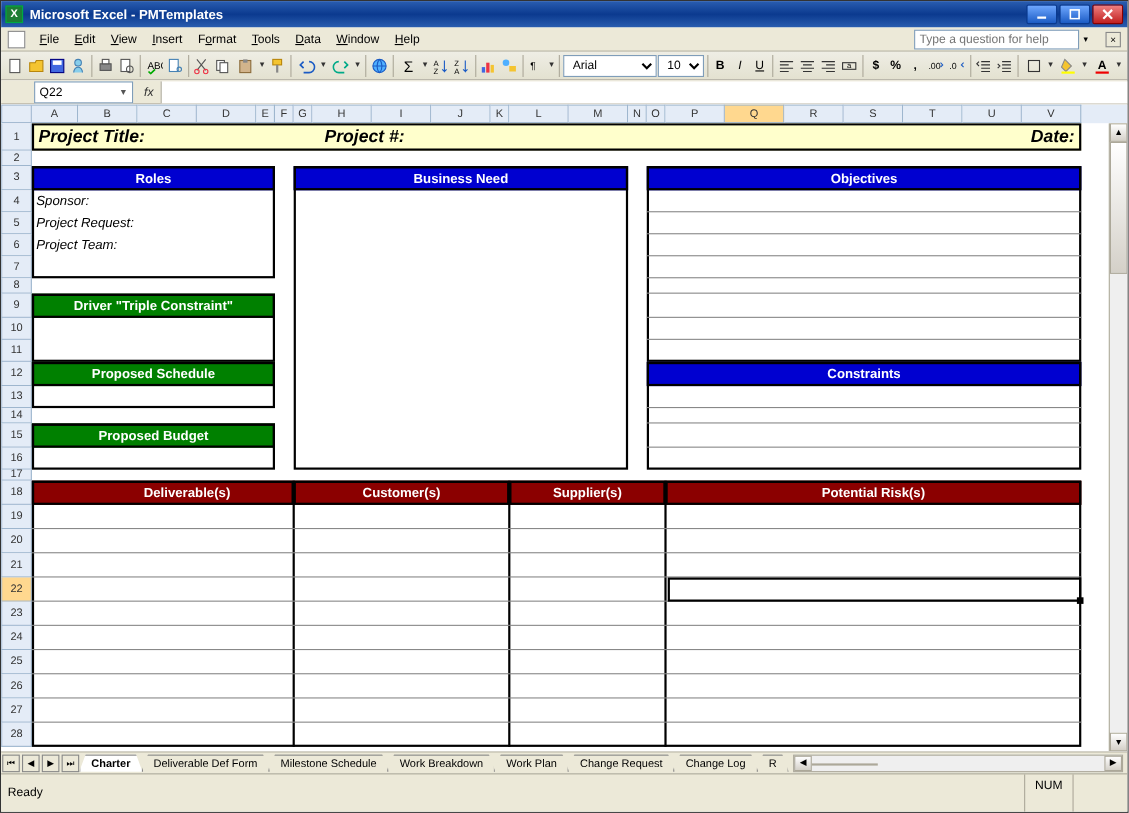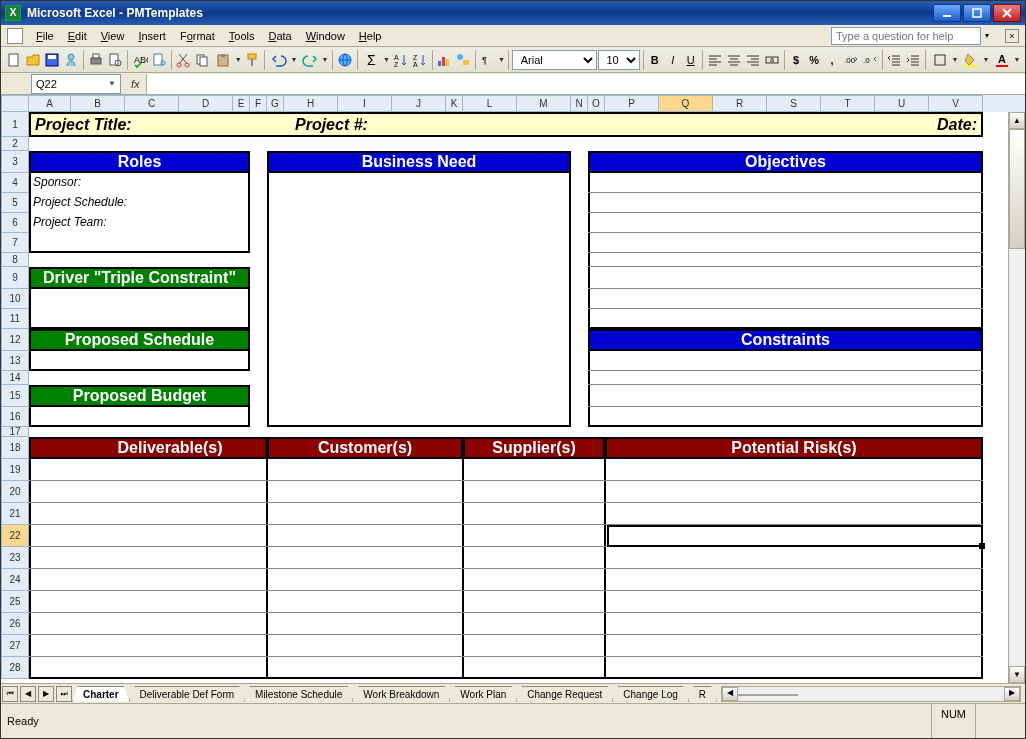--- a/index.html
+++ b/index.html
@@ -54,21 +54,21 @@
 .vscroll { width: 17px; background: #ece9d8; border-left: 1px solid #aca899; display: flex; flex-direction: column; }
 .vscroll .sbtn { height: 17px; background: linear-gradient(#fff,#d4d0c8); border: 1px solid #aca899; display: flex; align-items: center; justify-content: center; font-size: 8px; }
 .vscroll .strack { flex: 1; background: #efefef; position: relative; }
 .vscroll .sthumb { position: absolute; top: 0; left: 0; right: 0; height: 120px; background: linear-gradient(#fff,#d4d0c8); border: 1px solid #aca899; }
 .header-strip { position: absolute; left: 0; right: 0; background: #ffffcc; border: 2px solid #000; height: 25px; display: flex; align-items: center; font-size: 16px; font-weight: bold; font-style: italic; }
 .header-strip span { padding: 0 4px; }
 .hs-title { width: 260px; }
 .hs-num { width: 470px; }
 .hs-date { text-align: right; flex: 1; padding-right: 140px; }
 
-.section-hdr { position: absolute; text-align: center; color: #fff; font-weight: bold; font-size: 16px; display: flex; align-items: center; justify-content: center; border: 2px solid #000; }
+.section-hdr { position: absolute; text-align: center; color: #fff; font-weight: bold; font-size: 12px; display: flex; align-items: center; justify-content: center; border: 2px solid #000; }
 .blue-hdr { background: #0000d0; }
 .green-hdr { background: #008000; }
 .maroon-hdr { background: #8b0000; }
 
 .box-border { position: absolute; border: 2px solid #000; }
 .thin-row { position: absolute; border-bottom: 1px solid #888; }
 .field-label { position: absolute; font-style: italic; font-size: 12px; padding-left: 4px; }
 
 .sel-cell { position: absolute; border: 2px solid #000; background: #fff; }
 .sel-handle { position: absolute; width: 6px; height: 6px; background: #000; }
@@ -451,21 +451,21 @@
       <div class="header-strip" style="top: 0px; width: 954px; left: 0px;">
         <span class="hs-title">Project Title:</span>
         <span class="hs-num">Project #:</span>
         <span class="hs-date">Date:</span>
       </div>
     <div class="section-hdr blue-hdr" style="left: 0px; top: 39px; width: 221px; height: 22px;">Roles</div>
         <div class="section-hdr blue-hdr" style="left: 238px; top: 39px; width: 304px; height: 22px;">Business Need</div>
         <div class="section-hdr blue-hdr" style="left: 559px; top: 39px; width: 395px; height: 22px;">Objectives</div>
         <div class="box-border" style="left: 0px; top: 39px; width: 221px; height: 102px;"></div>
         <div class="field-label" style="left: 0px; top: 63px; width: 200px; height: 16px;">Sponsor:</div>
-        <div class="field-label" style="left: 0px; top: 83px; width: 200px; height: 16px;">Project Schedule:</div>
+        <div class="field-label" style="left: 0px; top: 83px; width: 200px; height: 16px;">Project Request:</div>
         <div class="field-label" style="left: 0px; top: 103px; width: 200px; height: 16px;">Project Team:</div>
         <div class="box-border" style="left: 238px; top: 39px; width: 304px; height: 276px;"></div>
         <div class="box-border" style="left: 559px; top: 39px; width: 395px; height: 178px;"></div>
         <div class="thin-row" style="left: 559px; top: 80px; width: 395px; height: 1px;"></div>
         <div class="thin-row" style="left: 559px; top: 100px; width: 395px; height: 1px;"></div>
         <div class="thin-row" style="left: 559px; top: 120px; width: 395px; height: 1px;"></div>
         <div class="thin-row" style="left: 559px; top: 140px; width: 395px; height: 1px;"></div>
         <div class="thin-row" style="left: 559px; top: 154px; width: 395px; height: 1px;"></div>
         <div class="thin-row" style="left: 559px; top: 176px; width: 395px; height: 1px;"></div>
         <div class="thin-row" style="left: 559px; top: 196px; width: 395px; height: 1px;"></div>

